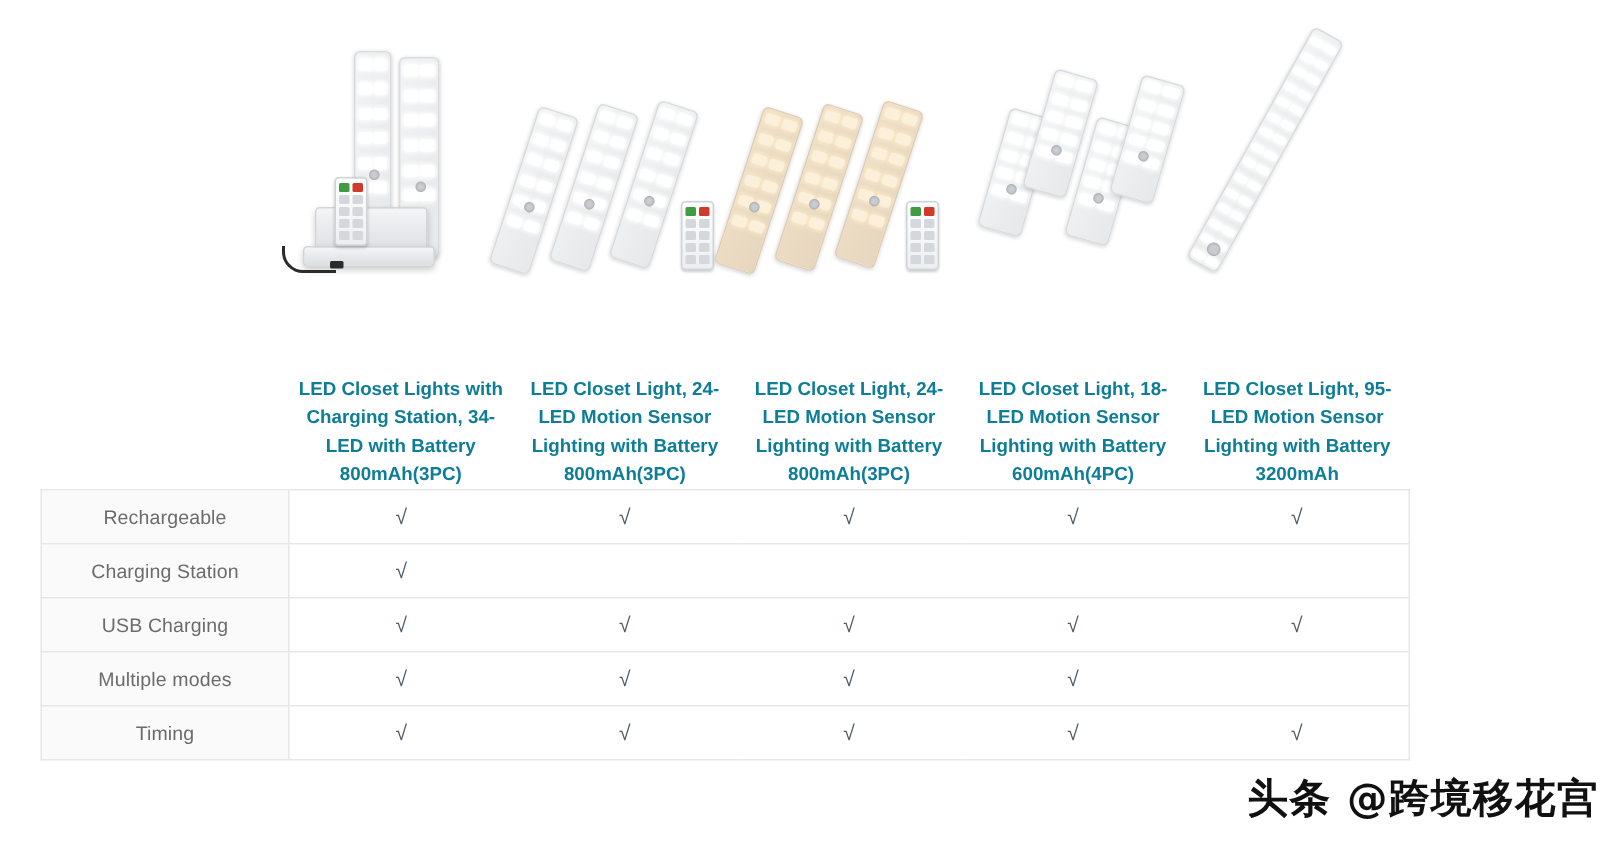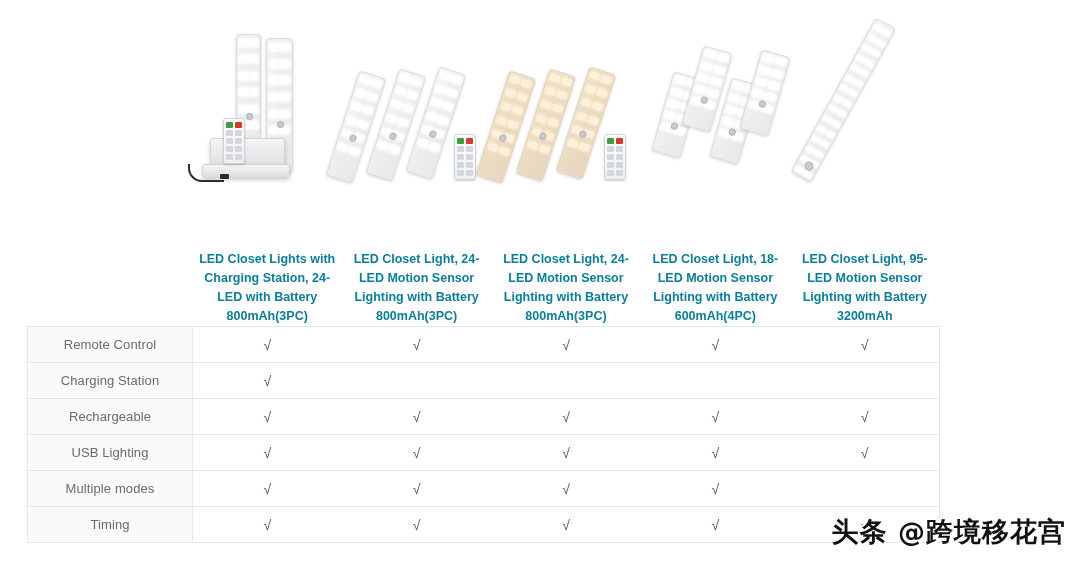--- a/index.html
+++ b/index.html
@@ -497,79 +497,71 @@
     <col class="col-label">
     <col>
       <col>
       <col>
       <col>
       <col>
   </colgroup>
   <thead>
     <tr class="title-row">
       <th class="col-label"></th>
-      <th>LED Closet Lights with Charging Station, 24-LED with Battery 800mAh(3PC)</th>
+      <th>LED Closet Lights with Charging Station, 34-LED with Battery 800mAh(3PC)</th>
       <th>LED Closet Light, 24-LED Motion Sensor Lighting with Battery 800mAh(3PC)</th>
       <th>LED Closet Light, 24-LED Motion Sensor Lighting with Battery 800mAh(3PC)</th>
       <th>LED Closet Light, 18-LED Motion Sensor Lighting with Battery 600mAh(4PC)</th>
       <th>LED Closet Light, 95-LED Motion Sensor Lighting with Battery 3200mAh</th>
     </tr>
   </thead>
   <tbody>
 
+
     <tr class="body-row">
-      <td class="row-label">Remote Control</td>
+      <td class="row-label">Rechargeable</td>
       <td><span class="check">√</span></td>
       <td><span class="check">√</span></td>
       <td><span class="check">√</span></td>
       <td><span class="check">√</span></td>
       <td class="cell-last"><span class="check">√</span></td>
     </tr>
 
     <tr class="body-row">
       <td class="row-label">Charging Station</td>
       <td><span class="check">√</span></td>
       <td><span class="check empty">√</span></td>
       <td><span class="check empty">√</span></td>
       <td><span class="check empty">√</span></td>
       <td class="cell-last"><span class="check empty">√</span></td>
     </tr>
 
     <tr class="body-row">
-      <td class="row-label">Rechargeable</td>
+      <td class="row-label">USB Charging</td>
       <td><span class="check">√</span></td>
       <td><span class="check">√</span></td>
       <td><span class="check">√</span></td>
       <td><span class="check">√</span></td>
       <td class="cell-last"><span class="check">√</span></td>
     </tr>
 
     <tr class="body-row">
-      <td class="row-label">USB Lighting</td>
+      <td class="row-label">Multiple modes</td>
+      <td><span class="check">√</span></td>
+      <td><span class="check">√</span></td>
+      <td><span class="check">√</span></td>
+      <td><span class="check">√</span></td>
+      <td class="cell-last"><span class="check empty">√</span></td>
+    </tr>
+
+    <tr class="body-row">
+      <td class="row-label">Timing</td>
       <td><span class="check">√</span></td>
       <td><span class="check">√</span></td>
       <td><span class="check">√</span></td>
       <td><span class="check">√</span></td>
       <td class="cell-last"><span class="check">√</span></td>
     </tr>
 
-    <tr class="body-row">
-      <td class="row-label">Multiple modes</td>
-      <td><span class="check">√</span></td>
-      <td><span class="check">√</span></td>
-      <td><span class="check">√</span></td>
-      <td><span class="check">√</span></td>
-      <td class="cell-last"><span class="check empty">√</span></td>
-    </tr>
-
-    <tr class="body-row">
-      <td class="row-label">Timing</td>
-      <td><span class="check">√</span></td>
-      <td><span class="check">√</span></td>
-      <td><span class="check">√</span></td>
-      <td><span class="check">√</span></td>
-      <td class="cell-last"><span class="check">√</span></td>
-    </tr>
-
   </tbody>
 </table>
 
 <div id="watermark">头条 @跨境移花宫</div>
 
 </body></html>

